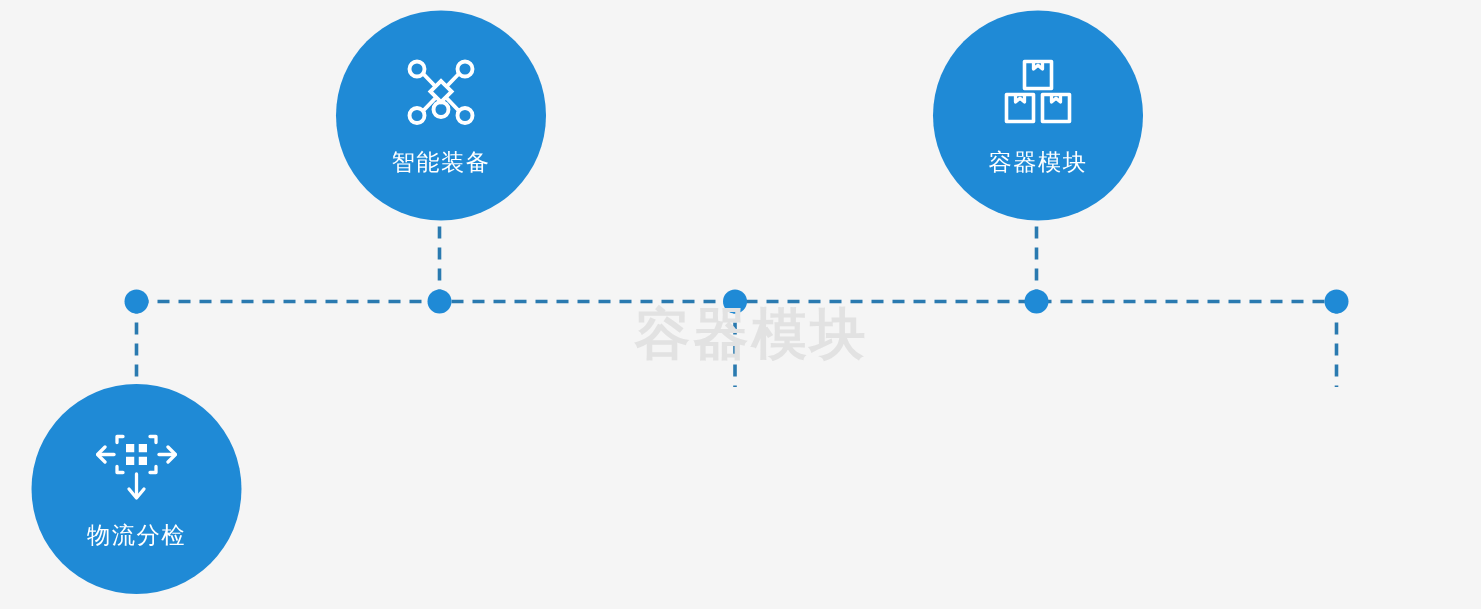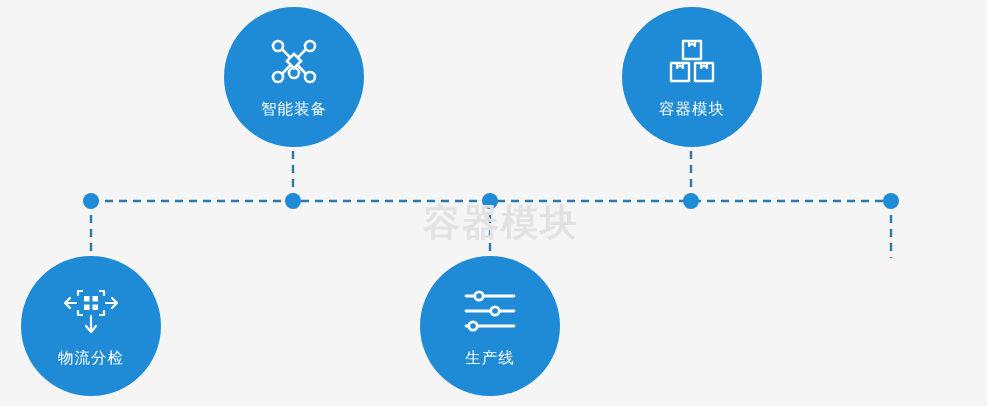--- a/index.html
+++ b/index.html
@@ -153,28 +153,15 @@
         <line x1="42" y1="17" x2="52" y2="17"></line>
         <polyline points="48,12 53,17 48,22"></polyline>
 
         <line x1="27" y1="30" x2="27" y2="45"></line>
         <polyline points="22,40 27,46 32,40"></polyline>
       </svg>
     </span>
     <span class="node-label">物流分检</span>
   </div>
 
-  <div class="node n-3">
-    <span class="icon-wrap">
-      <svg width="52" height="42" viewBox="0 0 52 42" xmlns="http://www.w3.org/2000/svg" fill="none" stroke="#ffffff" stroke-width="2.8" stroke-linecap="round">
-        <line x1="2" y1="6" x2="50" y2="6"></line>
-        <circle cx="15" cy="6" r="4.2" fill="#1f8ad6"></circle>
-        <line x1="2" y1="21" x2="50" y2="21"></line>
-        <circle cx="31" cy="21" r="4.2" fill="#1f8ad6"></circle>
-        <line x1="2" y1="36" x2="50" y2="36"></line>
-        <circle cx="9" cy="36" r="4.2" fill="#1f8ad6"></circle>
-      </svg>
-    </span>
-    <span class="node-label">生产线</span>
-  </div>
 
 
 </div>
 
 </body></html>

